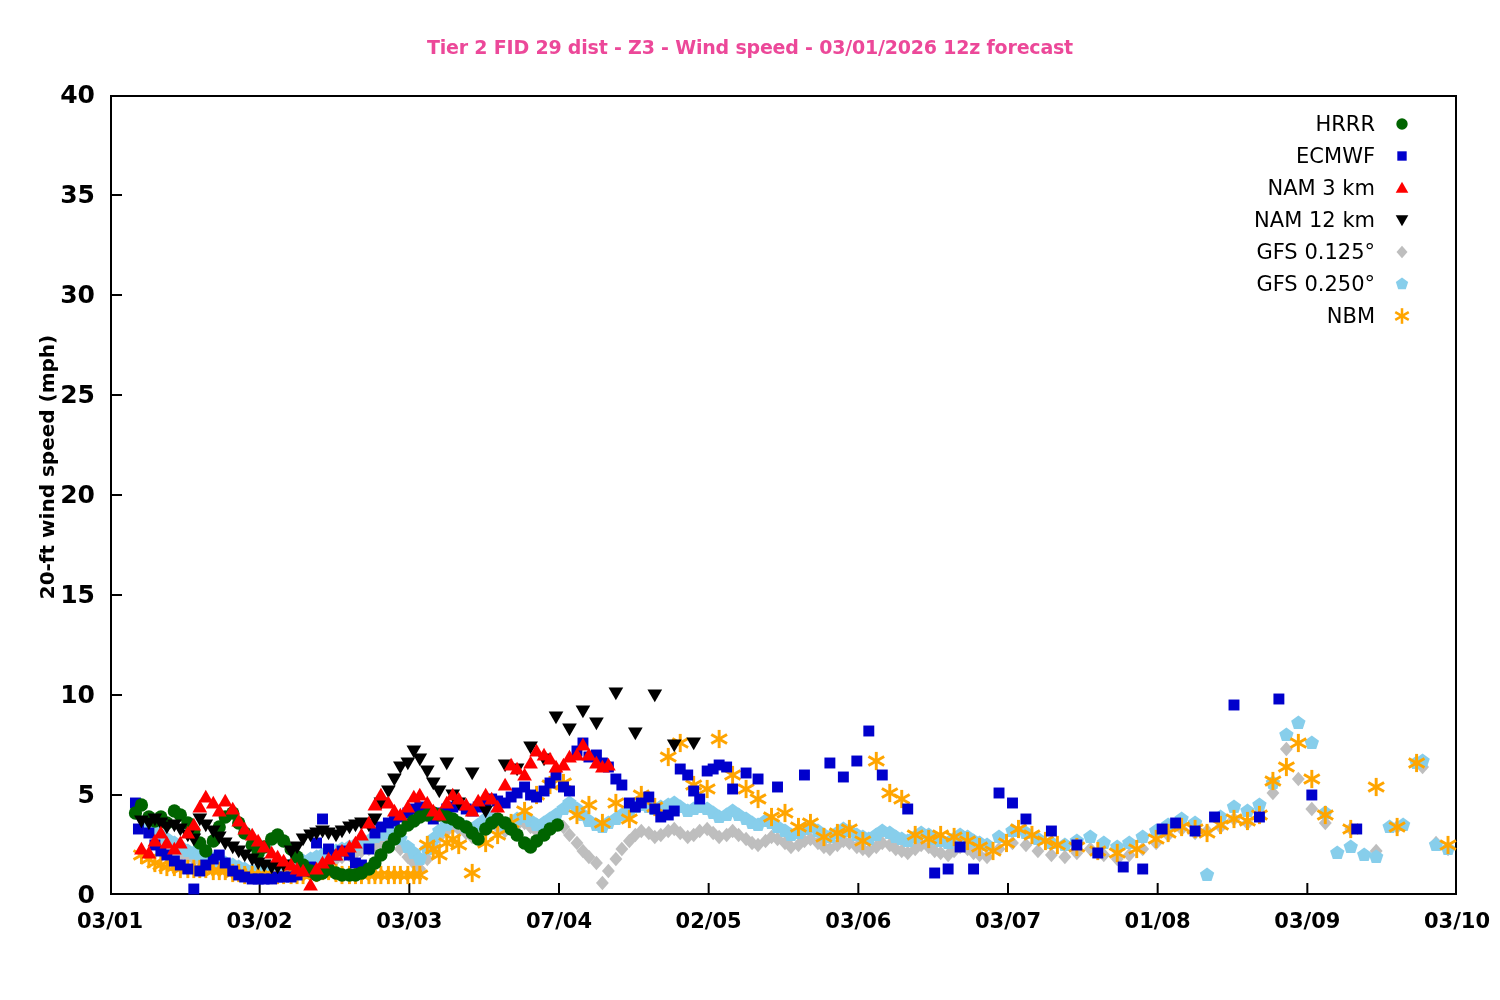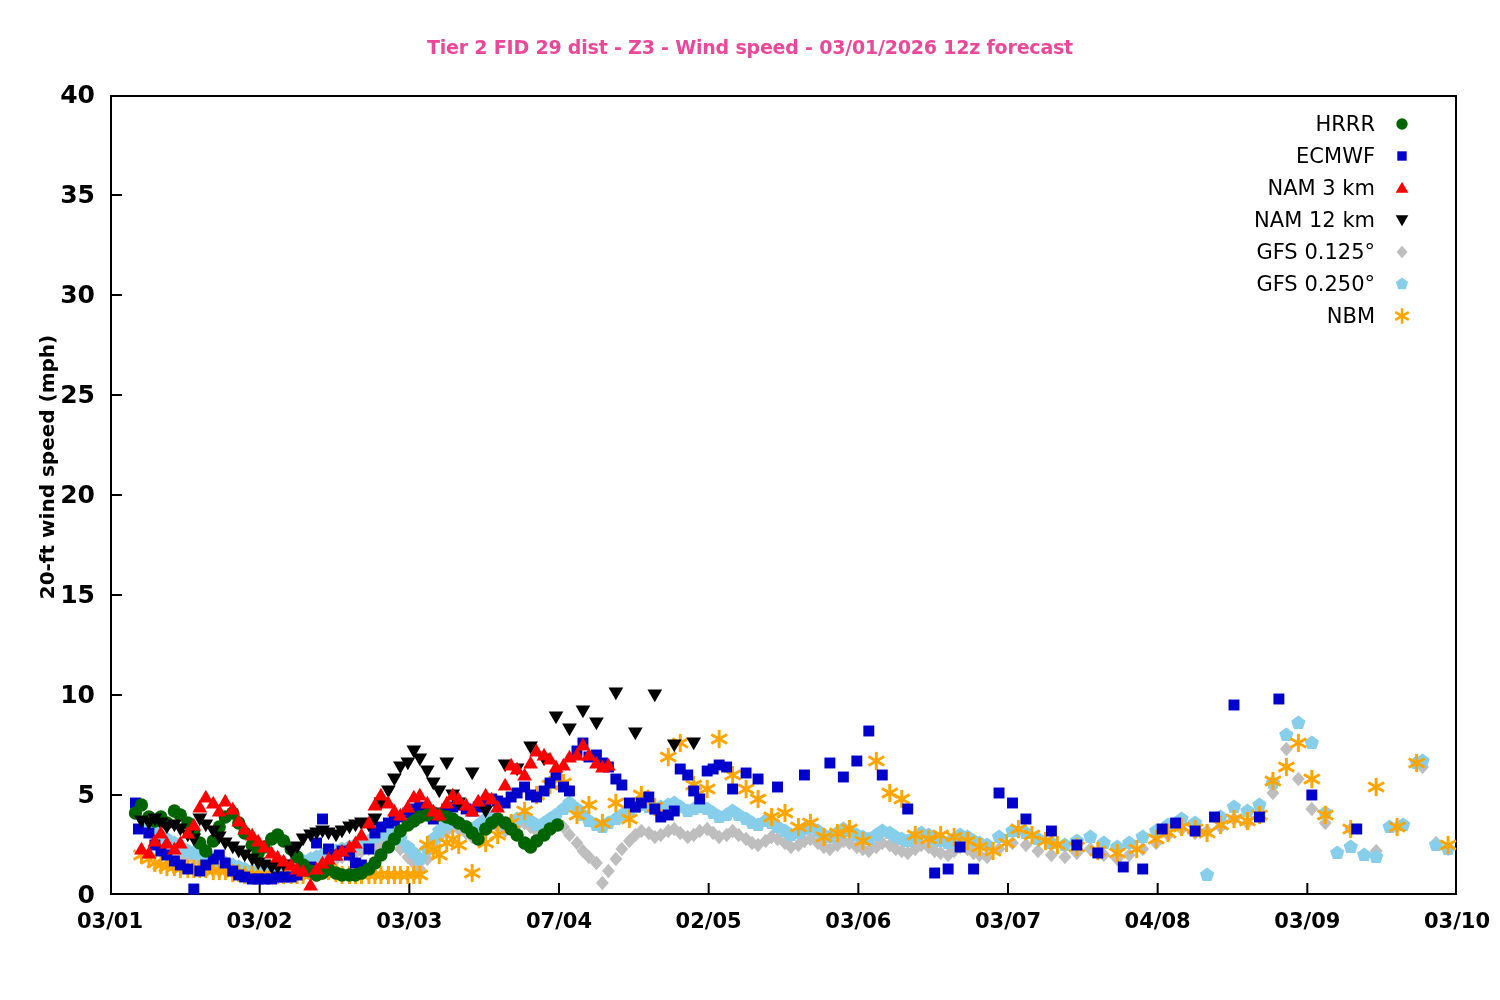--- a/index.html
+++ b/index.html
@@ -2986,16 +2986,16 @@
     <div class="ytick-label" style="left: 25px; top: 280px;">30</div>
     <div class="ytick-label" style="left: 25px; top: 180px;">35</div>
     <div class="ytick-label" style="left: 25px; top: 80px;">40</div>
     <div class="xtick-label" style="left: 40px; top: 909px;">03/01</div>
     <div class="xtick-label" style="left: 189.667px; top: 909px;">03/02</div>
     <div class="xtick-label" style="left: 339.333px; top: 909px;">03/03</div>
     <div class="xtick-label" style="left: 489px; top: 909px;">07/04</div>
     <div class="xtick-label" style="left: 638.667px; top: 909px;">02/05</div>
     <div class="xtick-label" style="left: 788.333px; top: 909px;">03/06</div>
     <div class="xtick-label" style="left: 938px; top: 909px;">03/07</div>
-    <div class="xtick-label" style="left: 1087.67px; top: 909px;">04/08</div>
+    <div class="xtick-label" style="left: 1087.67px; top: 909px;">01/08</div>
     <div class="xtick-label" style="left: 1237.33px; top: 909px;">03/09</div>
     <div class="xtick-label" style="left: 1387px; top: 909px;">03/10</div>
   </div>
 
 </body></html>

